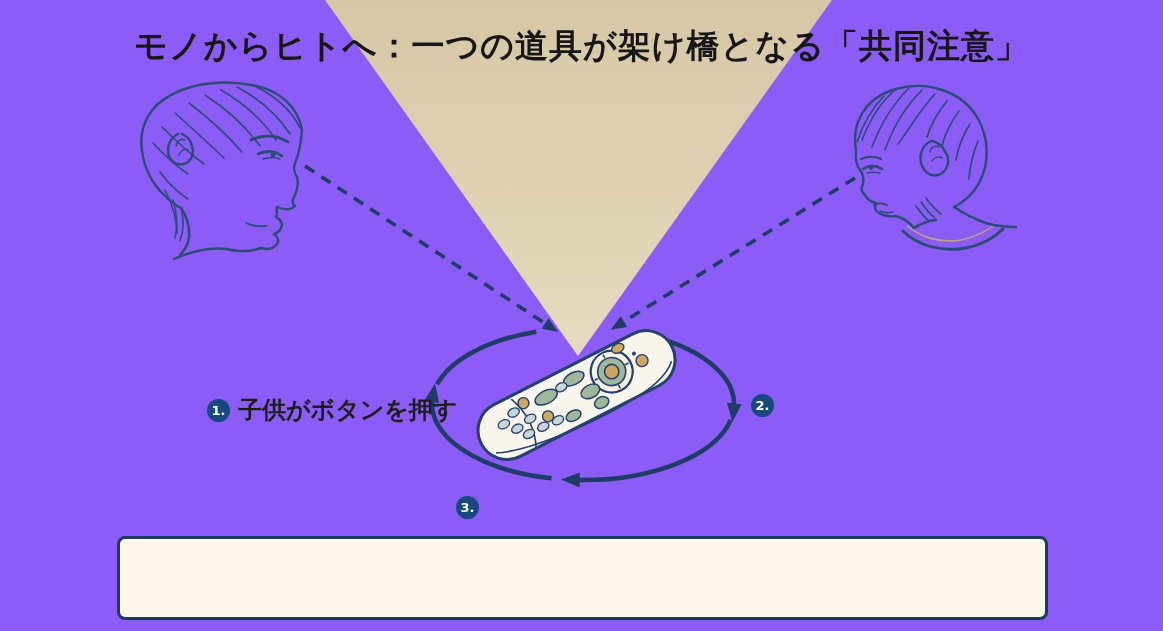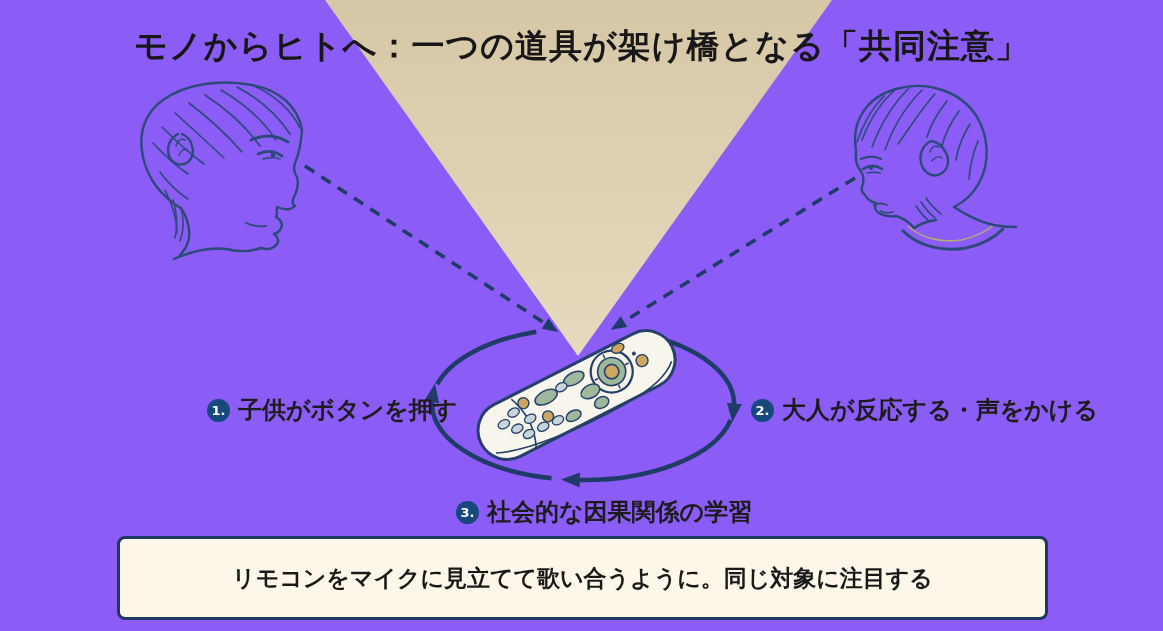--- a/index.html
+++ b/index.html
@@ -178,24 +178,21 @@
   </svg>
 
   <div class="page-title">モノからヒトへ：一つの道具が架け橋となる「共同注意」</div>
 
   <div class="step step-1">
     <span class="step-badge">1.</span>
     <span class="step-label">子供がボタンを押す</span>
   </div>
   <div class="step step-2">
     <span class="step-badge">2.</span>
-    <span class="step-label">大人が反応する・声をかける</span>
   </div>
   <div class="step step-3">
     <span class="step-badge">3.</span>
-    <span class="step-label">社会的な因果関係の学習</span>
   </div>
 
   <div class="caption-box">
-    <div class="caption-line">リモコンをマイクに見立てて歌い合うように。同じ対象に注目する</div>
   </div>
 
 </div>
 
 </body></html>

